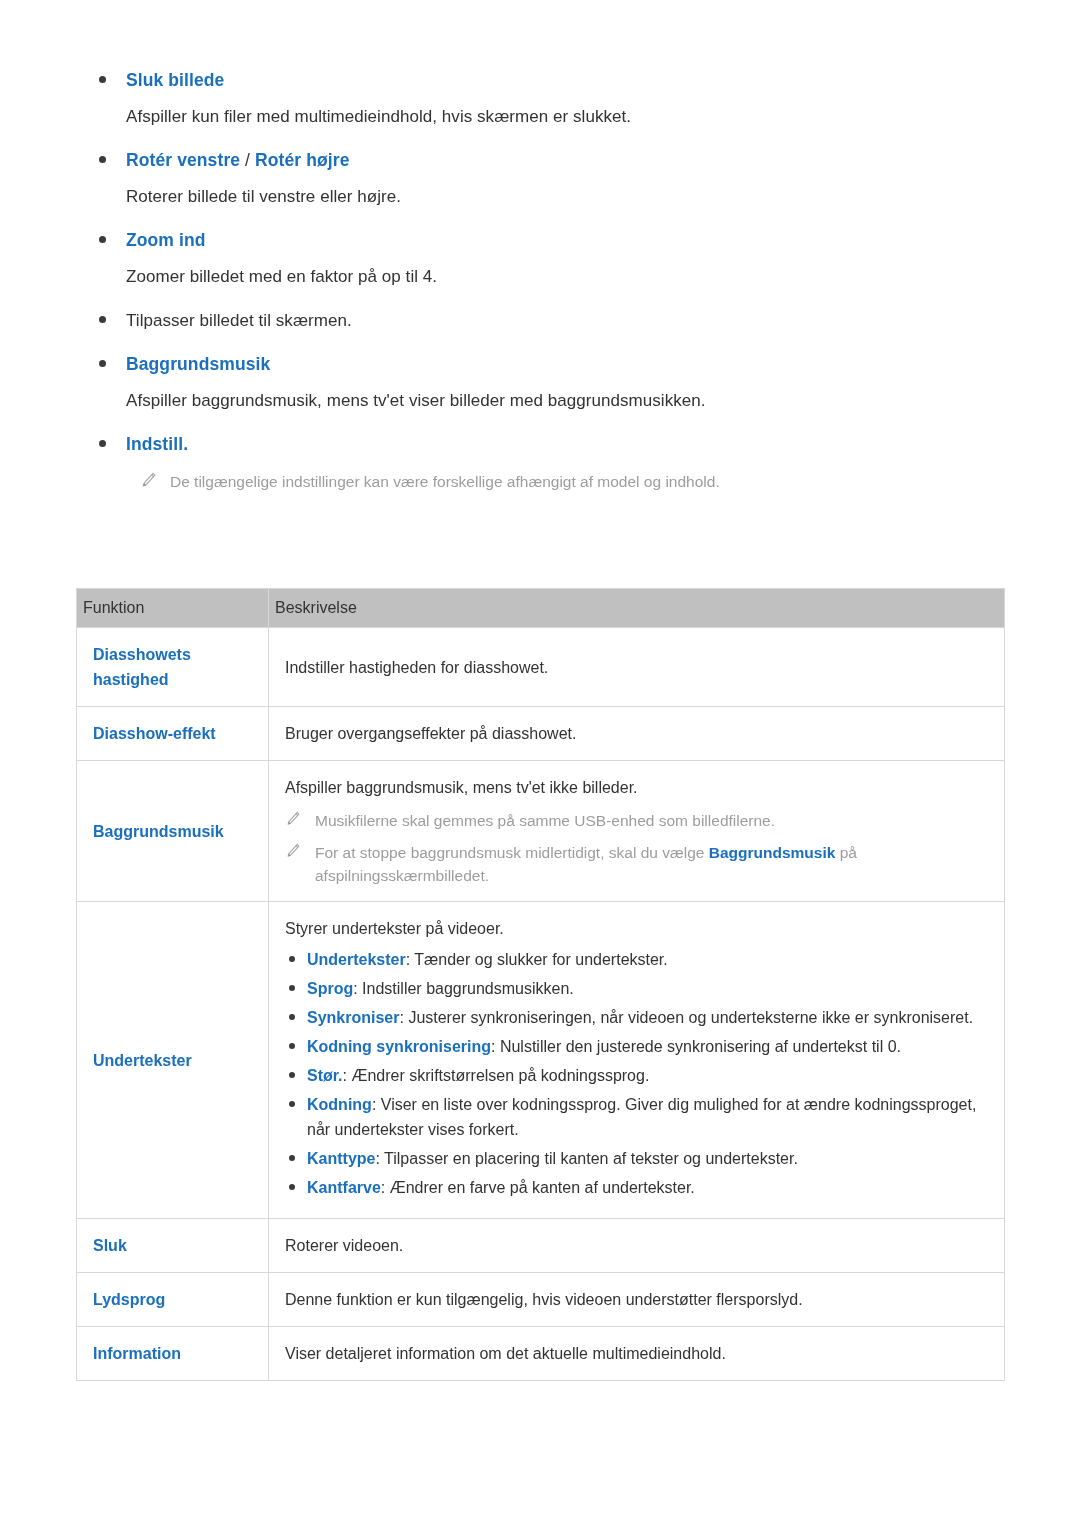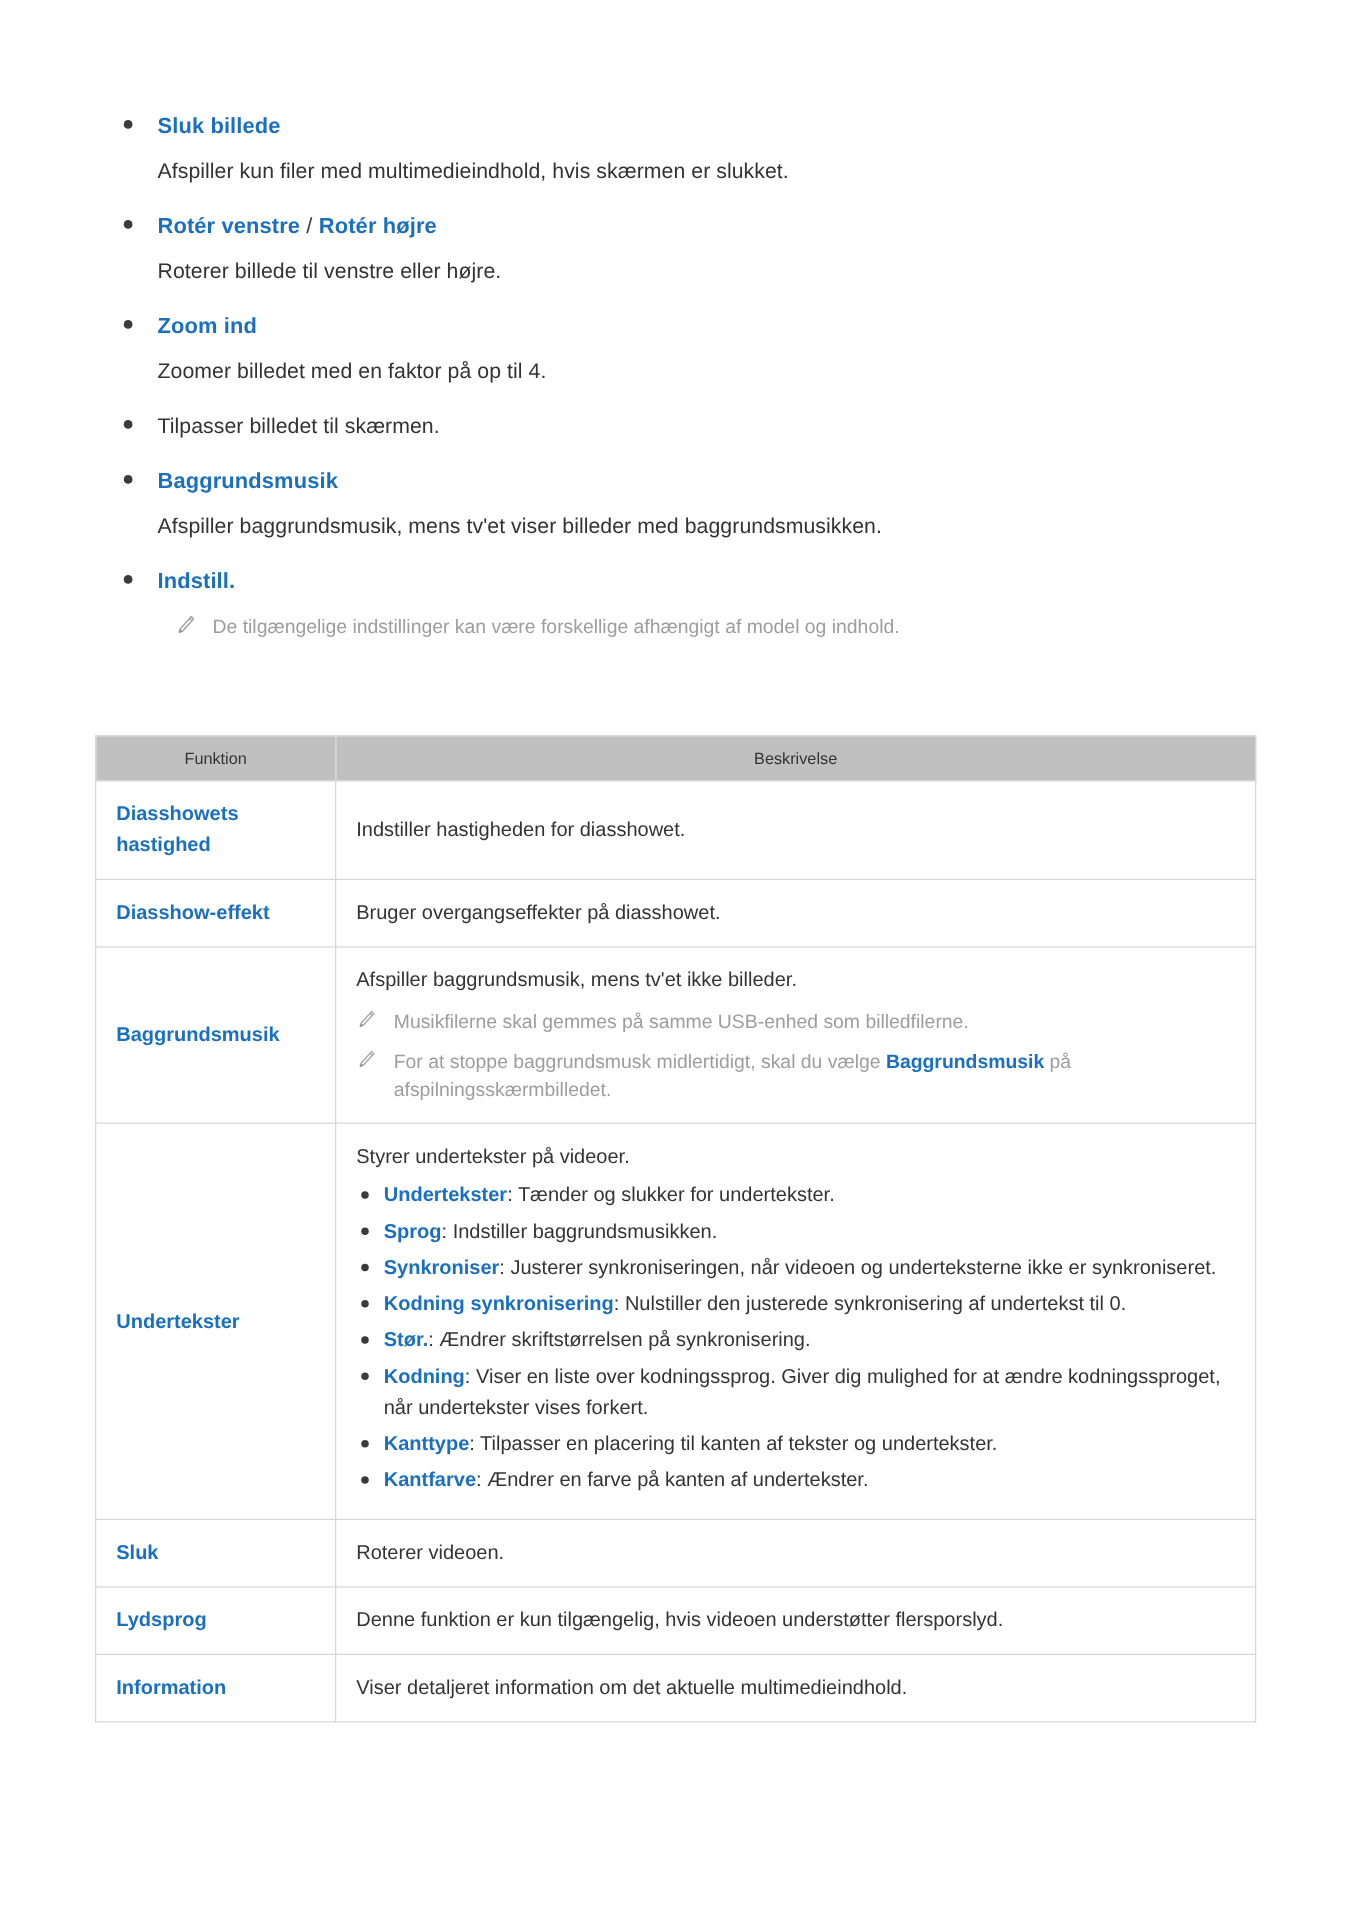--- a/index.html
+++ b/index.html
@@ -23,21 +23,21 @@
     overflow: hidden;
   }
 
   
   .feature-list {
     margin: 0;
     padding: 0;
     list-style: none;
     position: absolute;
     left: 96px;
-    top: 88px;
+    top: 68px;
     width: 920px;
   }
   .feature-item {
     position: relative;
     padding-left: 30px;
     margin-bottom: 18px;
   }
   .feature-item .dot {
     position: absolute;
     left: 3px;
@@ -97,23 +97,23 @@
     table-layout: fixed;
   }
   .spec-table col.c1 { width: 192px; }
   .spec-table col.c2 { width: 736px; }
 
   .spec-table th {
     background: #c0c0c0;
     border: 1px solid #d7d7d7;
     color: #333333;
     font-weight: normal;
-    font-size: 13px;
+    font-size: 16px;
     padding: 10px 6px;
-    text-align: center;
+    text-align: left;
   }
   .spec-table td {
     border: 1px solid #d8d8d8;
     vertical-align: middle;
     padding: 14px 16px;
     font-size: 16px;
     line-height: 25px;
     color: #333333;
   }
   .spec-table td.fn {
@@ -252,21 +252,21 @@
         </tr>
         <tr>
           <td class="fn">Undertekster</td>
           <td>
             <p class="desc-lead">Styrer undertekster på videoer.</p>
             <ul class="sub-list">
               <li><span class="dot2"></span><span class="term">Undertekster</span><span>: Tænder og slukker for undertekster.</span></li>
               <li><span class="dot2"></span><span class="term">Sprog</span><span>: Indstiller baggrundsmusikken.</span></li>
               <li><span class="dot2"></span><span class="term">Synkroniser</span><span>: Justerer synkroniseringen, når videoen og underteksterne ikke er synkroniseret.</span></li>
               <li><span class="dot2"></span><span class="term">Kodning synkronisering</span><span>: Nulstiller den justerede synkronisering af undertekst til 0.</span></li>
-              <li><span class="dot2"></span><span class="term">Stør.</span><span>: Ændrer skriftstørrelsen på synkronisering.</span></li>
+              <li><span class="dot2"></span><span class="term">Stør.</span><span>: Ændrer skriftstørrelsen på kodningssprog.</span></li>
               <li><span class="dot2"></span><span class="term">Kodning</span><span>: Viser en liste over kodningssprog. Giver dig mulighed for at ændre kodningssproget, når undertekster vises forkert.</span></li>
               <li><span class="dot2"></span><span class="term">Kanttype</span><span>: Tilpasser en placering til kanten af tekster og undertekster.</span></li>
               <li><span class="dot2"></span><span class="term">Kantfarve</span><span>: Ændrer en farve på kanten af undertekster.</span></li>
             </ul>
           </td>
         </tr>
         <tr>
           <td class="fn">Sluk</td>
           <td>
             <p class="desc-lead">Roterer videoen.</p>

